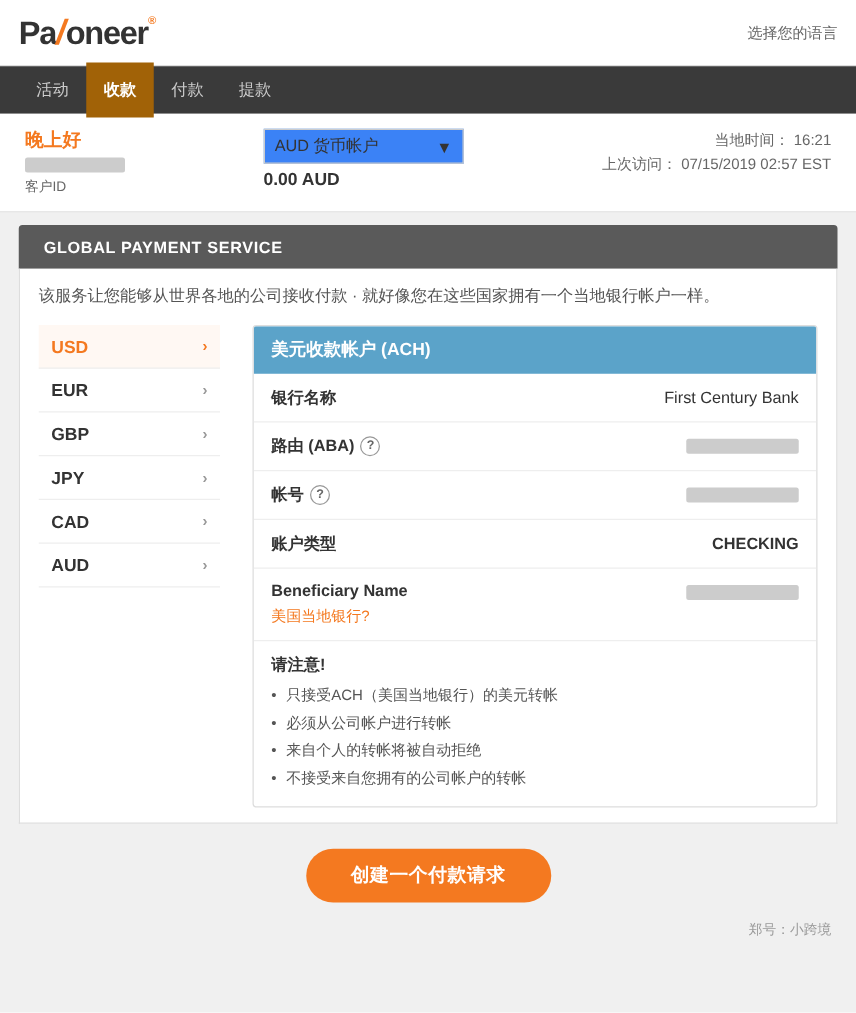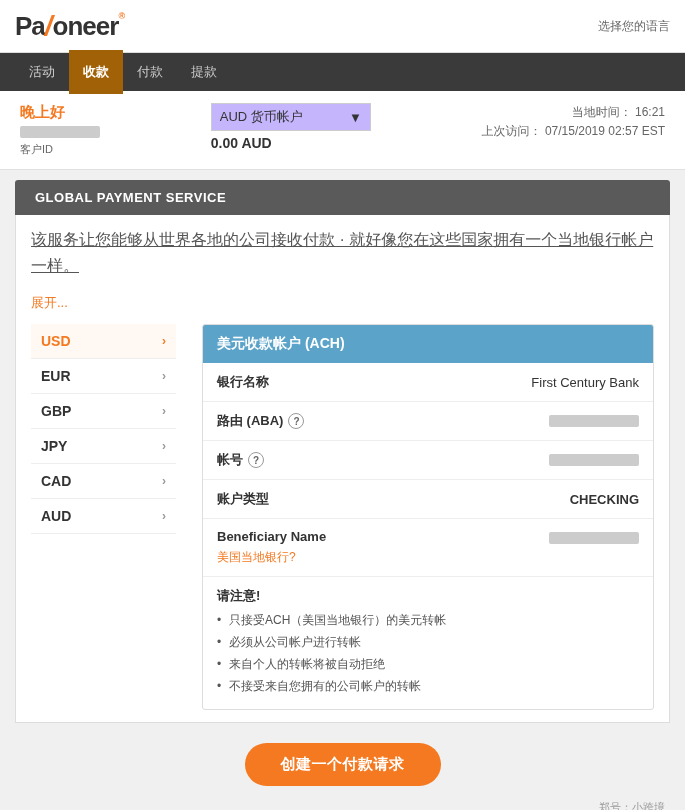--- a/index.html
+++ b/index.html
@@ -13,30 +13,30 @@
     .nav { background: #3a3a3a; display: flex; align-items: center; padding: 0 15px; height: 38px; }
     .nav-item { color: #ccc; padding: 0 14px; height: 44px; display: flex; align-items: center; font-size: 13px; cursor: pointer; }
     .nav-item:hover, .nav-item.active { background: #a16207; color: #fff; font-weight: bold; }
 
     
     .header-section { background: #fff; padding: 12px 20px; display: flex; align-items: flex-start; justify-content: space-between; border-bottom: 1px solid #e0e0e0; }
     .greeting { color: #f47920; font-size: 15px; font-weight: bold; }
     .customer-id-bar { background: #ccc; height: 12px; width: 80px; border-radius: 2px; margin-top: 4px; }
     .customer-label { color: #666; font-size: 11px; margin-top: 4px; }
     .account-select-wrap { display: flex; flex-direction: column; align-items: flex-start; }
-    .account-select { display: flex; align-items: center; border: 1px solid #ccc; padding: 4px 8px; font-size: 13px; cursor: pointer; background: #c4b5fd; min-width: 160px; justify-content: space-between; }
+    .account-select { display: flex; align-items: center; border: 1px solid #ccc; padding: 4px 8px; font-size: 13px; cursor: pointer; background: #3b82f6; min-width: 160px; justify-content: space-between; }
     .account-balance { font-size: 14px; font-weight: bold; color: #333; margin-top: 4px; }
     .visit-info { text-align: right; font-size: 12px; color: #666; line-height: 1.6; }
 
     
     .gps-banner { background: #5a5a5a; color: #fff; padding: 10px 20px; margin: 10px 15px 0 15px; border-radius: 3px 3px 0 0; font-size: 13px; font-weight: bold; letter-spacing: 0.5px; }
 
     
     .main-content { background: #fff; margin: 0 15px; padding: 12px 15px; border: 1px solid #ddd; border-top: none; }
-    .service-desc { color: #555; font-size: 16px; line-height: 1.6; margin-bottom: 16px; text-decoration: underline; }
+    .service-desc { color: #555; font-size: 13px; line-height: 1.6; margin-bottom: 0; }
     .expand-link { color: #f47920; cursor: pointer; font-size: 13px; }
 
     
     .currency-container { display: flex; margin-top: 12px; gap: 16px; }
     .currency-list { width: 145px; flex-shrink: 0; }
     .currency-item { display: flex; align-items: center; justify-content: space-between; padding: 9px 10px; border-bottom: 1px solid #eee; cursor: pointer; font-size: 14px; font-weight: bold; color: #333; }
     .currency-item.active { color: #f47920; background: #fff8f3; }
     .currency-item .chevron { color: #999; font-size: 12px; }
     .currency-item.active .chevron { color: #f47920; }
 
@@ -114,21 +114,20 @@
       <span>上次访问：</span>
       <span>07/15/2019 02:57 EST</span>
     </div>
   </div>
 </div>
 
 <div class="gps-banner">GLOBAL PAYMENT SERVICE</div>
 
 <div class="main-content">
   <div class="service-desc">该服务让您能够从世界各地的公司接收付款 · 就好像您在这些国家拥有一个当地银行帐户一样。</div>
-  <div class="expand-link">展开...</div>
 
   <div class="currency-container">
 
     <div class="currency-list">
       <div class="currency-item active">
         <span>USD</span>
         <span class="chevron">›</span>
       </div>
       <div class="currency-item">
         <span>EUR</span>

